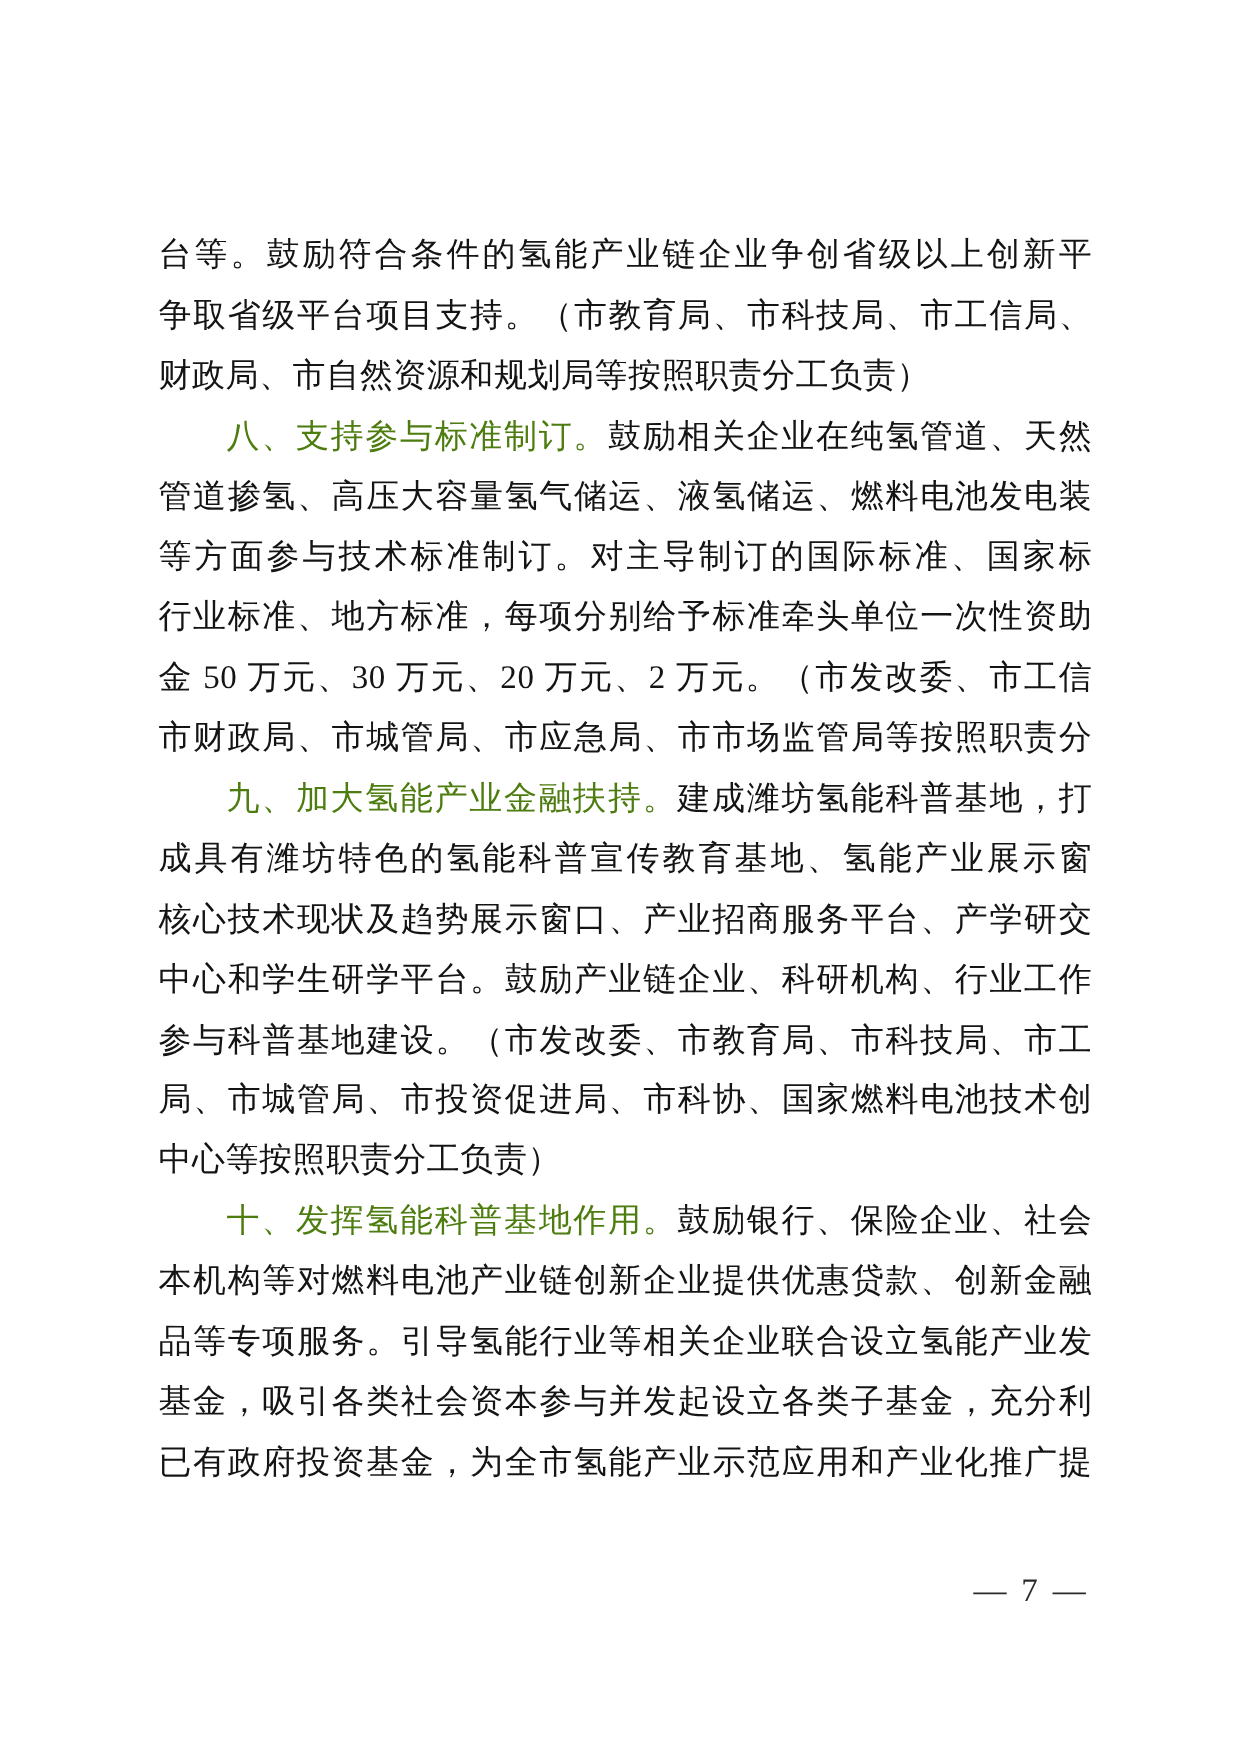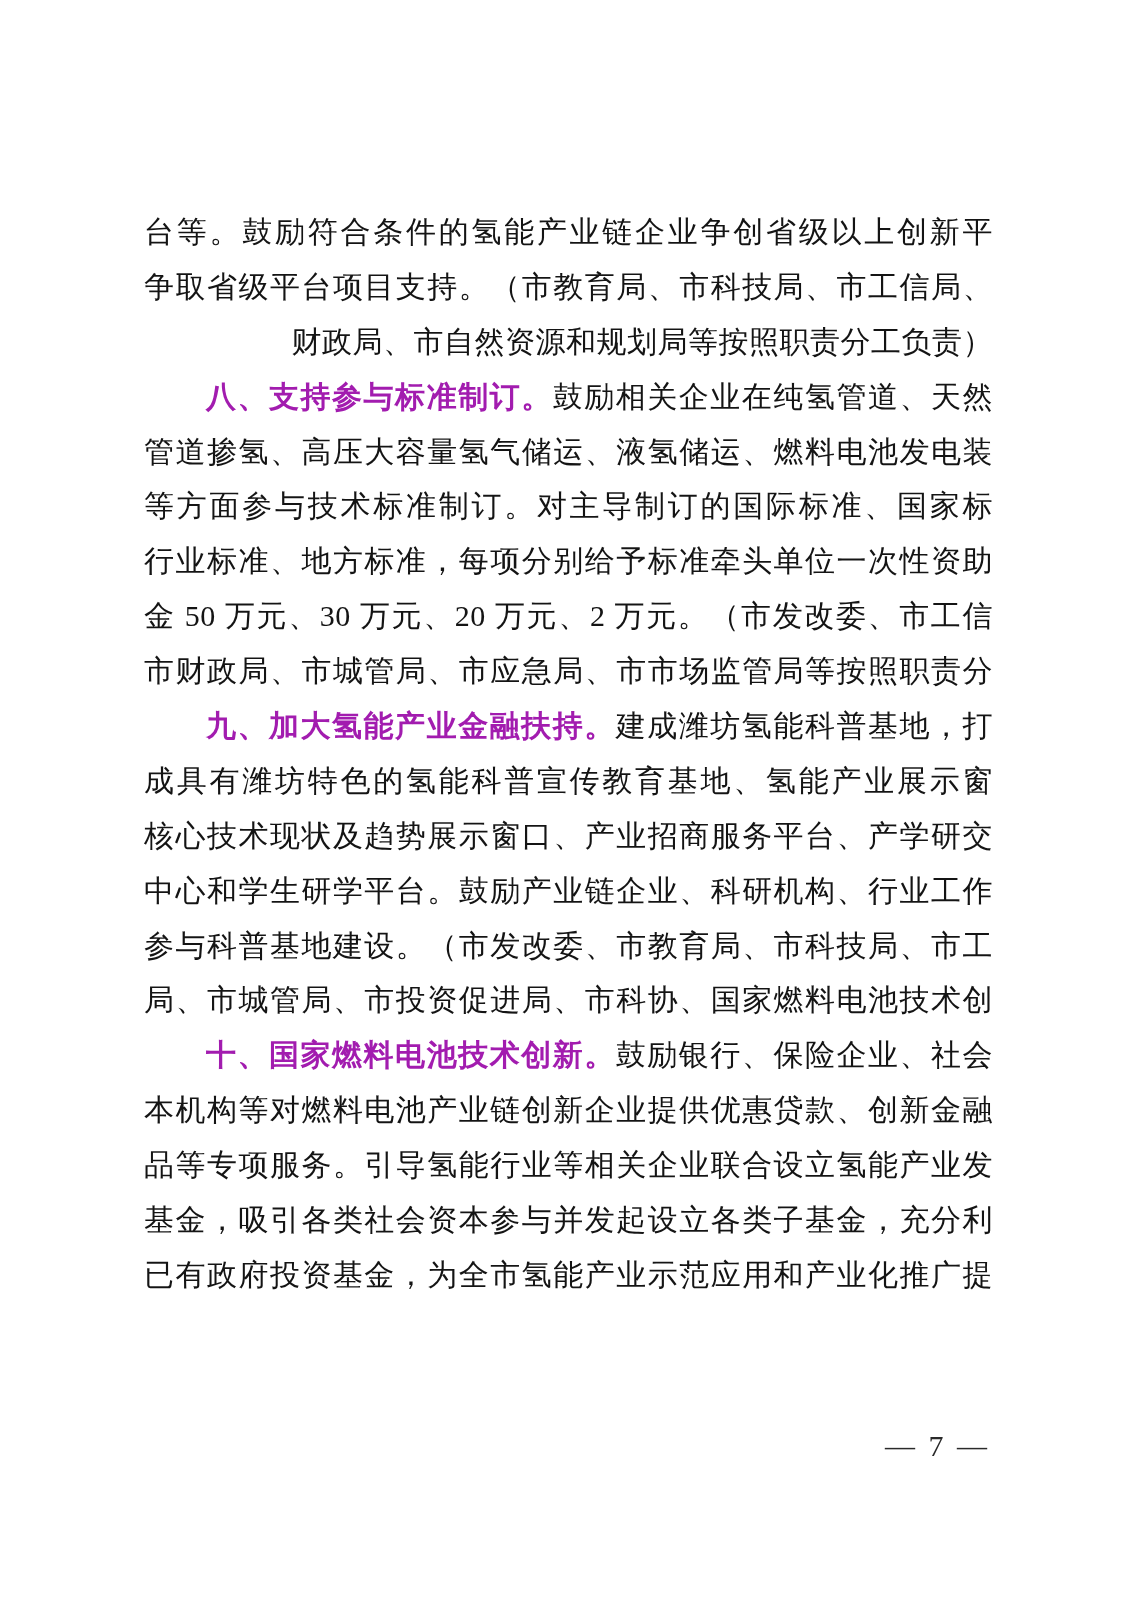--- a/index.html
+++ b/index.html
@@ -18,35 +18,35 @@
     top: 205px;
     width: 849px;
   }
   .line {
     box-sizing: border-box;
     width: 849px;
     height: 54.9px;
     line-height: 54.9px;
     font-size: 30px;
     overflow: hidden;
-    text-align: right;
+    text-align: left;
     letter-spacing: 0.5px;
   }
   .line.fill {
     text-align: justify;
     text-align-last: justify;
     text-justify: inter-character;
   }
   .line.indent {
     padding-left: 62px;
   }
   .lead {
     font-family: "Liberation Sans", "DejaVu Sans", sans-serif;
-    font-weight: 700;
-    color: #a21caf;
+    font-weight: 400;
+    color: #4d7c0f;
   }
   .page-number {
     position: absolute;
     left: 0;
     top: 1424px;
     width: 990px;
     text-align: right;
     font-size: 30px;
     line-height: 44px;
     letter-spacing: 3px;
@@ -66,20 +66,21 @@
       <div class="line fill"><span class="rest">等方面参与技术标准制订。对主导制订的国际标准、国家标准、</span></div>
       <div class="line fill"><span class="rest">行业标准、地方标准，每项分别给予标准牵头单位一次性资助资</span></div>
       <div class="line fill"><span class="rest">金 50 万元、30 万元、20 万元、2 万元。（市发改委、市工信局、</span></div>
       <div class="line fill"><span class="rest">市财政局、市城管局、市应急局、市市场监管局等按照职责分工</span></div>
       <div class="line indent fill"><span class="lead">九、加大氢能产业金融扶持。</span><span class="rest">建成潍坊氢能科普基地，打造</span></div>
       <div class="line fill"><span class="rest">成具有潍坊特色的氢能科普宣传教育基地、氢能产业展示窗口、</span></div>
       <div class="line fill"><span class="rest">核心技术现状及趋势展示窗口、产业招商服务平台、产学研交流</span></div>
       <div class="line fill"><span class="rest">中心和学生研学平台。鼓励产业链企业、科研机构、行业工作者</span></div>
       <div class="line fill"><span class="rest">参与科普基地建设。（市发改委、市教育局、市科技局、市工信</span></div>
       <div class="line fill"><span class="rest">局、市城管局、市投资促进局、市科协、国家燃料电池技术创新</span></div>
-      <div class="line indent fill"><span class="lead">十、国家燃料电池技术创新。</span><span class="rest">鼓励银行、保险企业、社会资</span></div>
+      <div class="line"><span class="rest">中心等按照职责分工负责）</span></div>
+      <div class="line indent fill"><span class="lead">十、发挥氢能科普基地作用。</span><span class="rest">鼓励银行、保险企业、社会资</span></div>
       <div class="line fill"><span class="rest">本机构等对燃料电池产业链创新企业提供优惠贷款、创新金融产</span></div>
       <div class="line fill"><span class="rest">品等专项服务。引导氢能行业等相关企业联合设立氢能产业发展</span></div>
       <div class="line fill"><span class="rest">基金，吸引各类社会资本参与并发起设立各类子基金，充分利用</span></div>
       <div class="line fill"><span class="rest">已有政府投资基金，为全市氢能产业示范应用和产业化推广提供</span></div>
     </div>
   <div class="page-number">— 7 —</div>
 </div>
 
 </body></html>

